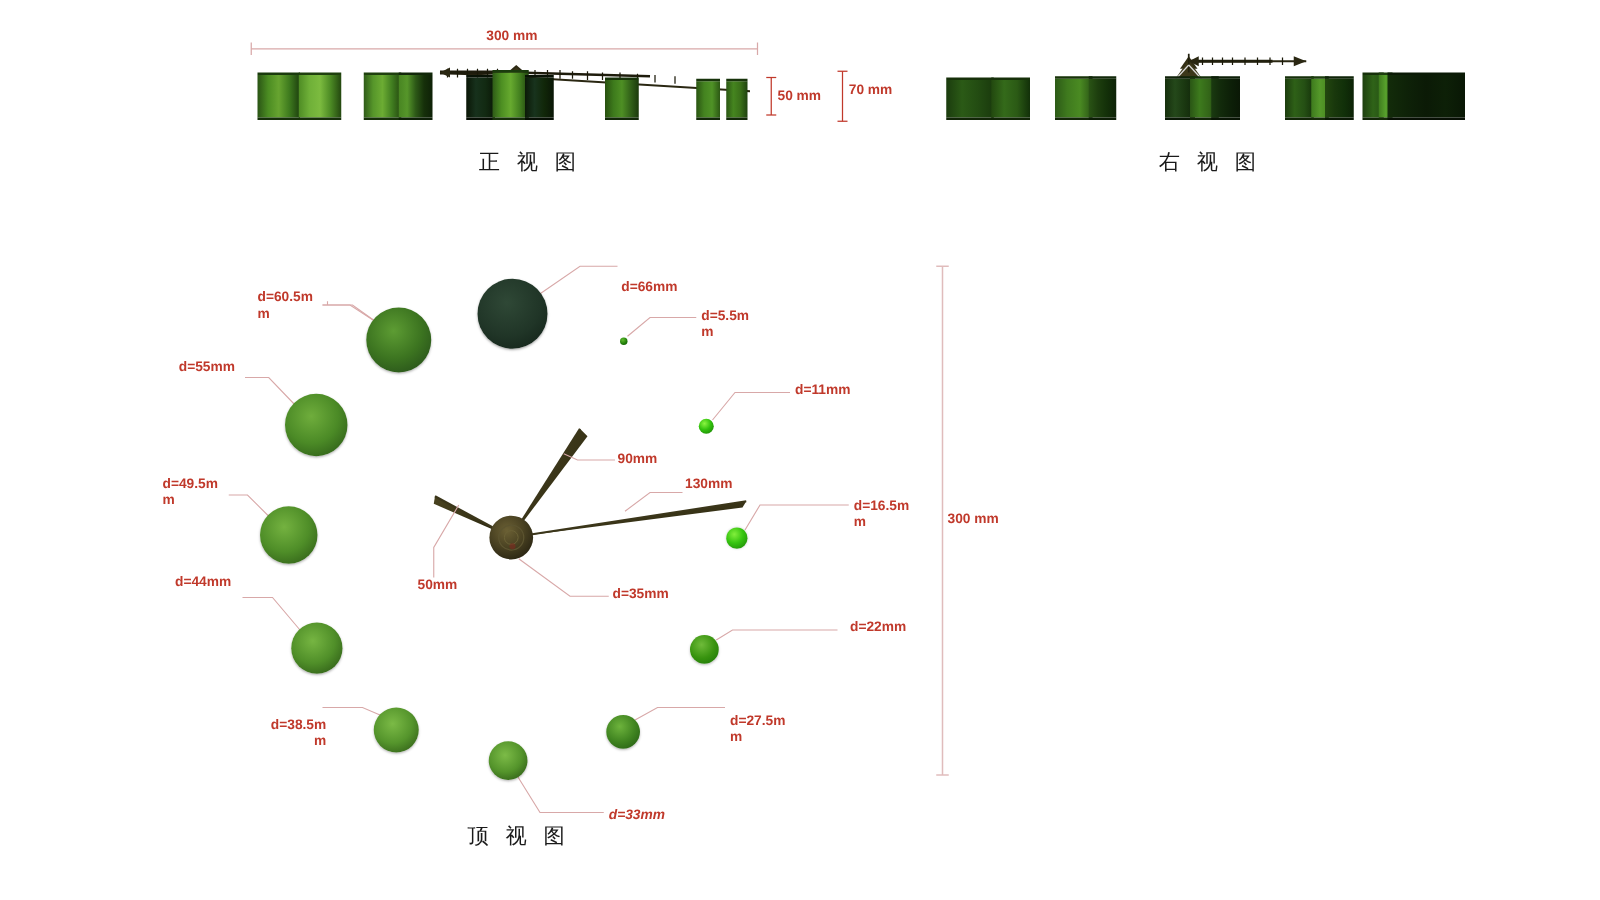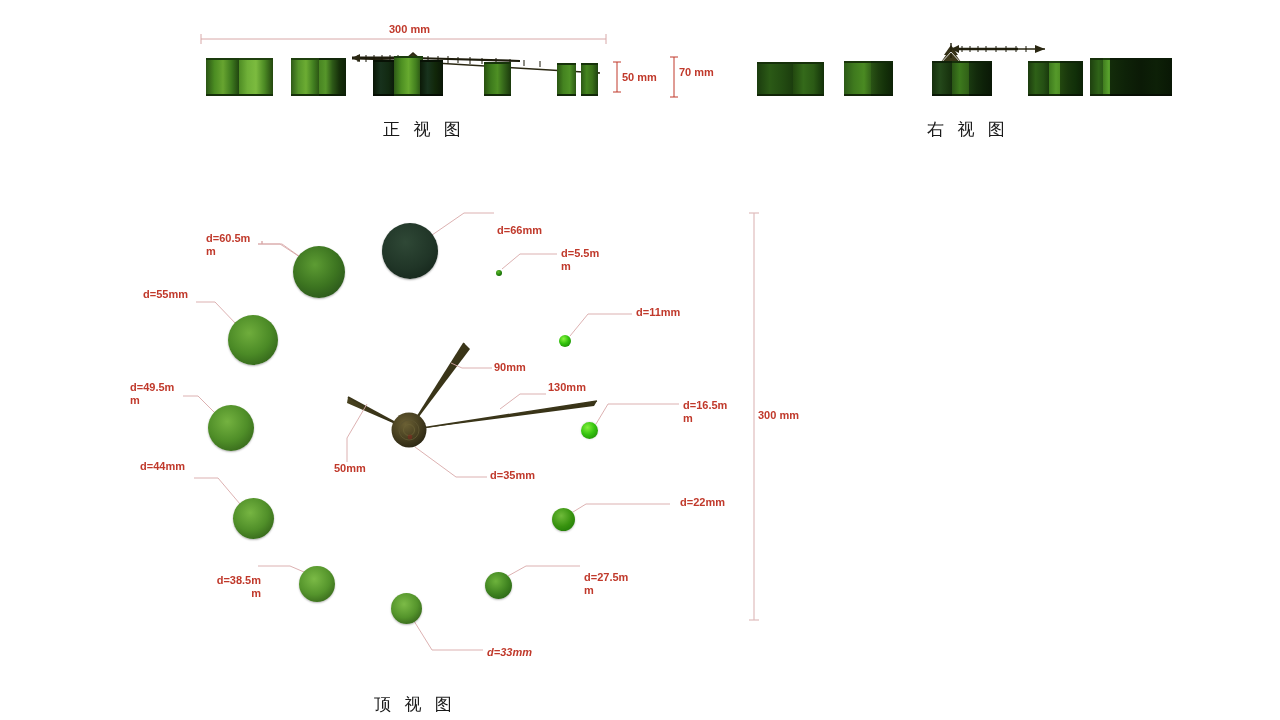--- a/index.html
+++ b/index.html
@@ -301,15 +301,15 @@
 m</div>
   <div class="dimtext" style="left:680px;top:496px;">d=22mm</div>
   <div class="dimtext two" style="left:683px;top:399px;text-align:left;width:60px;">d=16.5m
 m</div>
   <div class="dimtext" style="left:636px;top:306px;">d=11mm</div>
   <div class="dimtext two" style="left:561px;top:247px;text-align:left;width:60px;">d=5.5m
 m</div>
 
   <div class="viewlabel" style="left:383px;top:118px;">正 视 图</div>
   <div class="viewlabel" style="left:927px;top:118px;">右 视 图</div>
-  <div class="viewlabel" style="left:374px;top:693px;">顶 视 图</div>
+  <div class="viewlabel" style="left:374px;top:657px;">顶 视 图</div>
 
 </div>
 
 </body></html>

